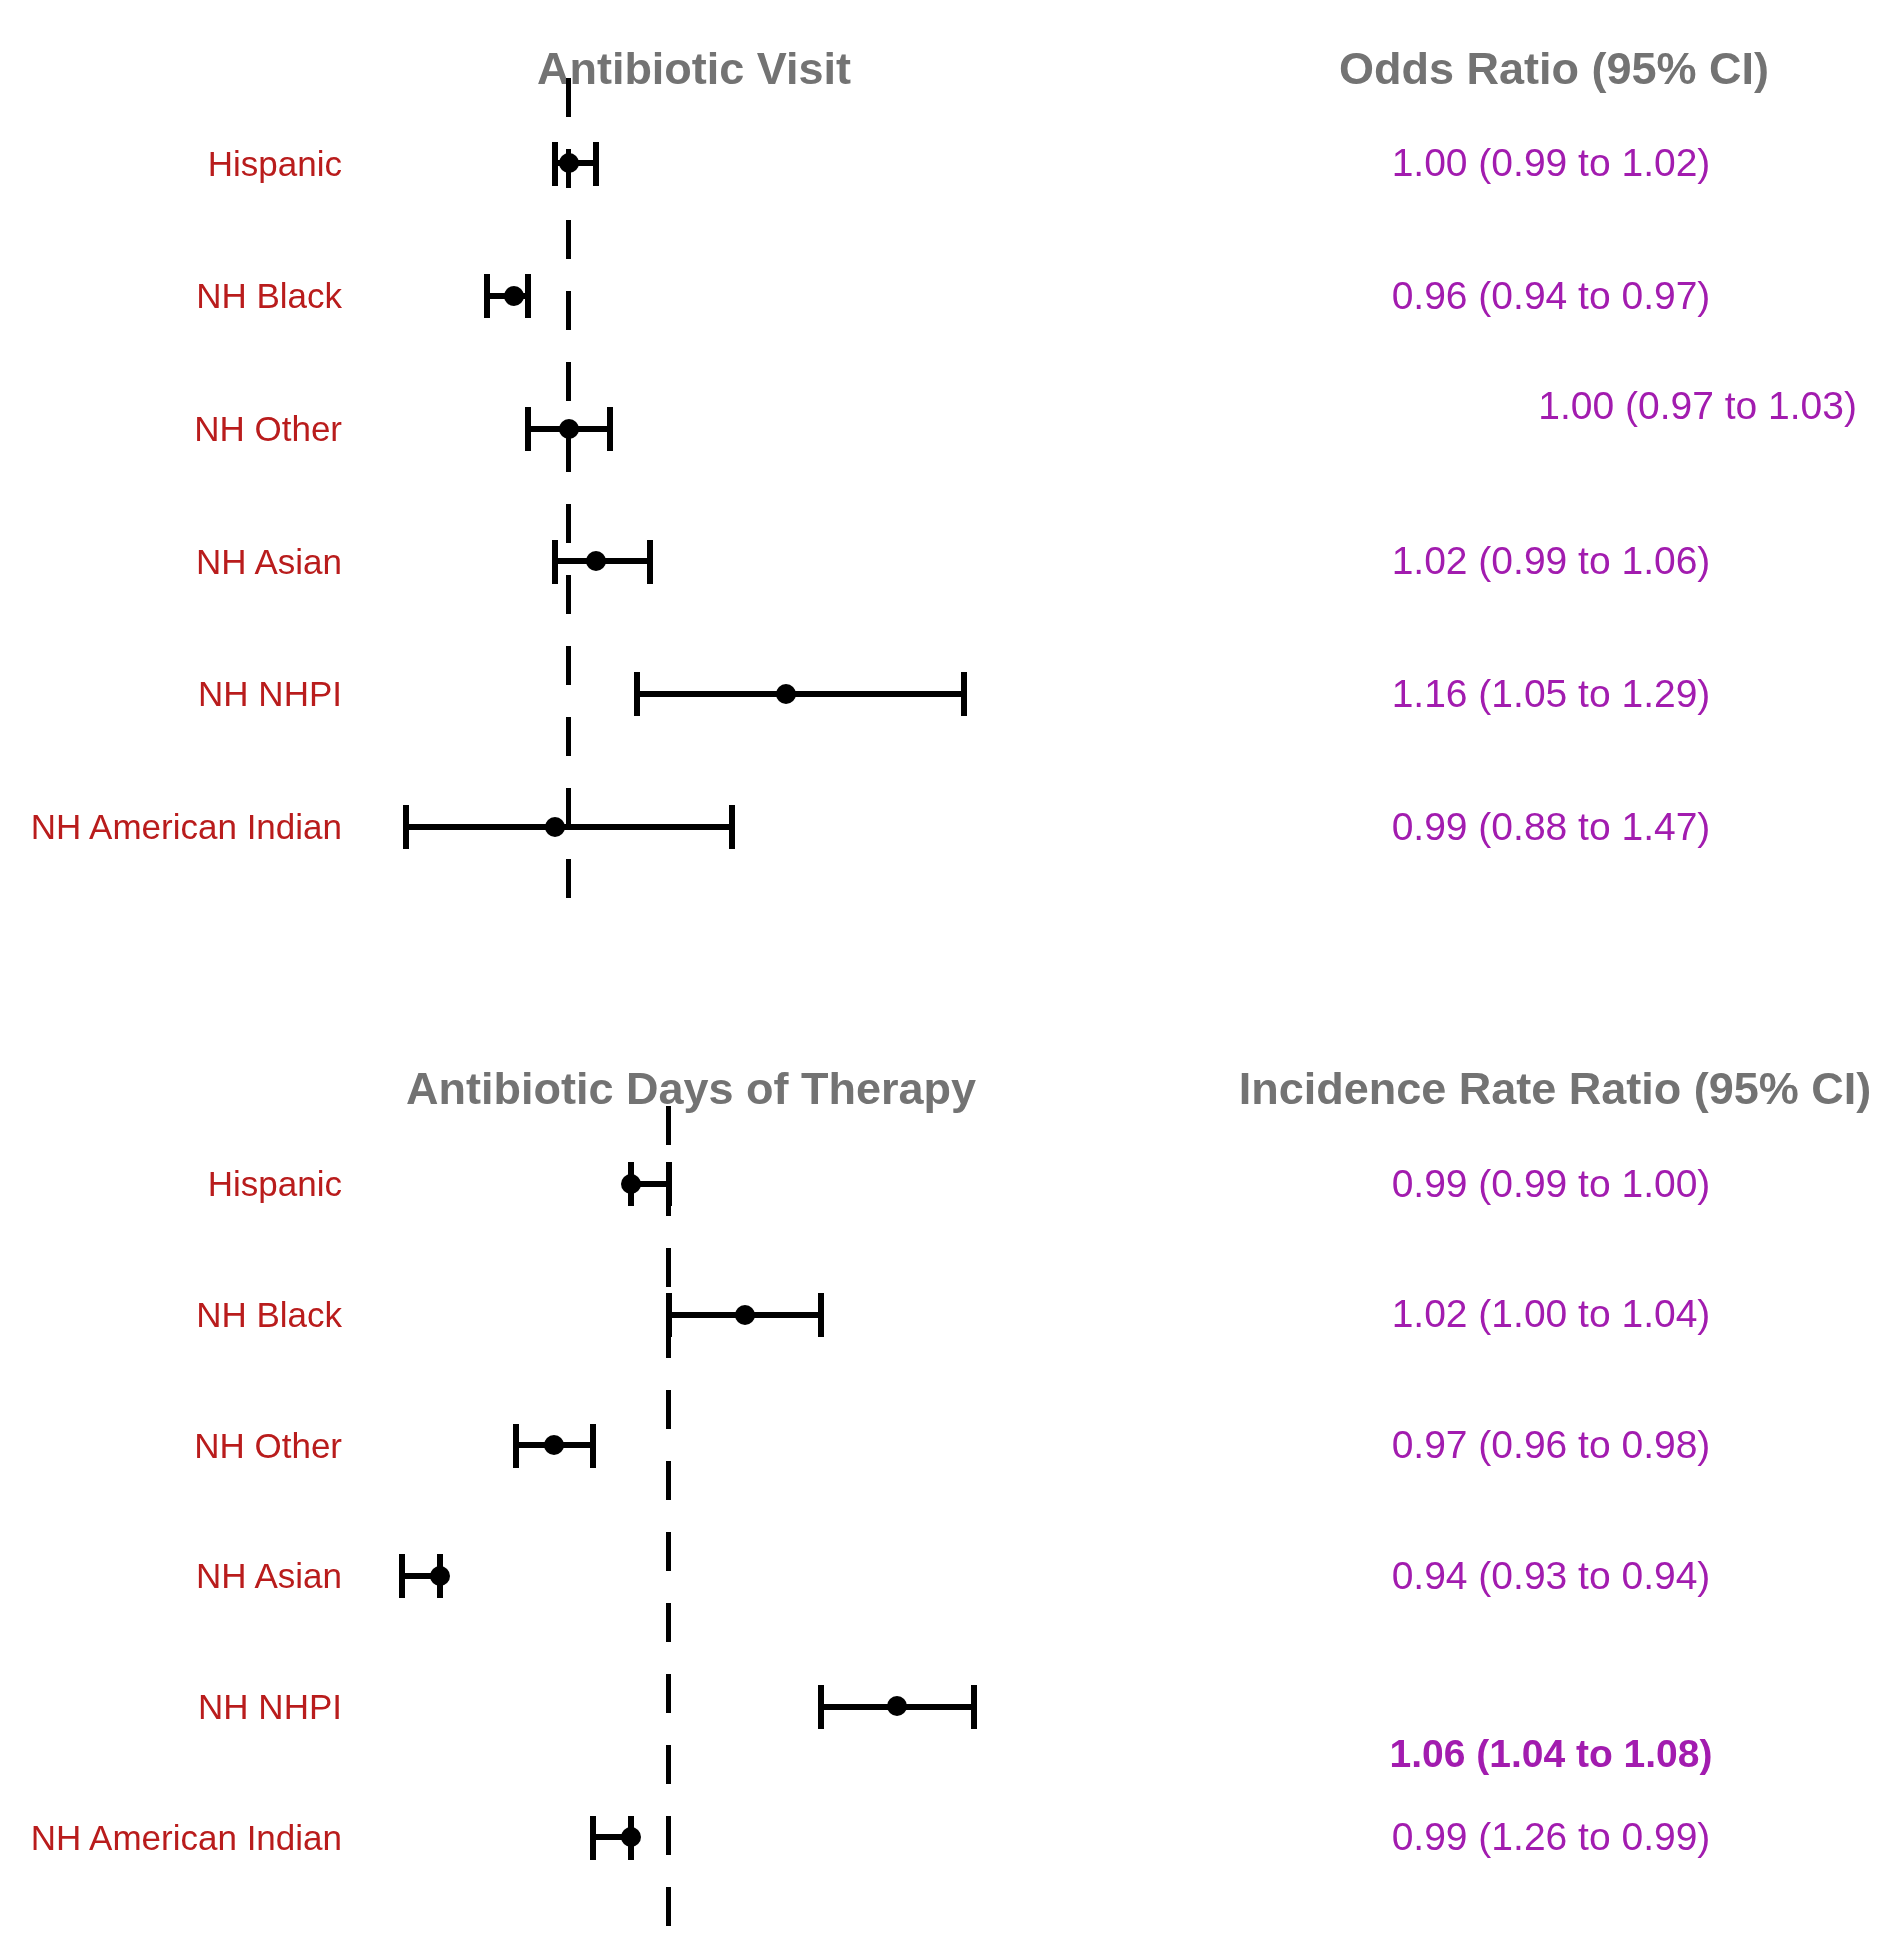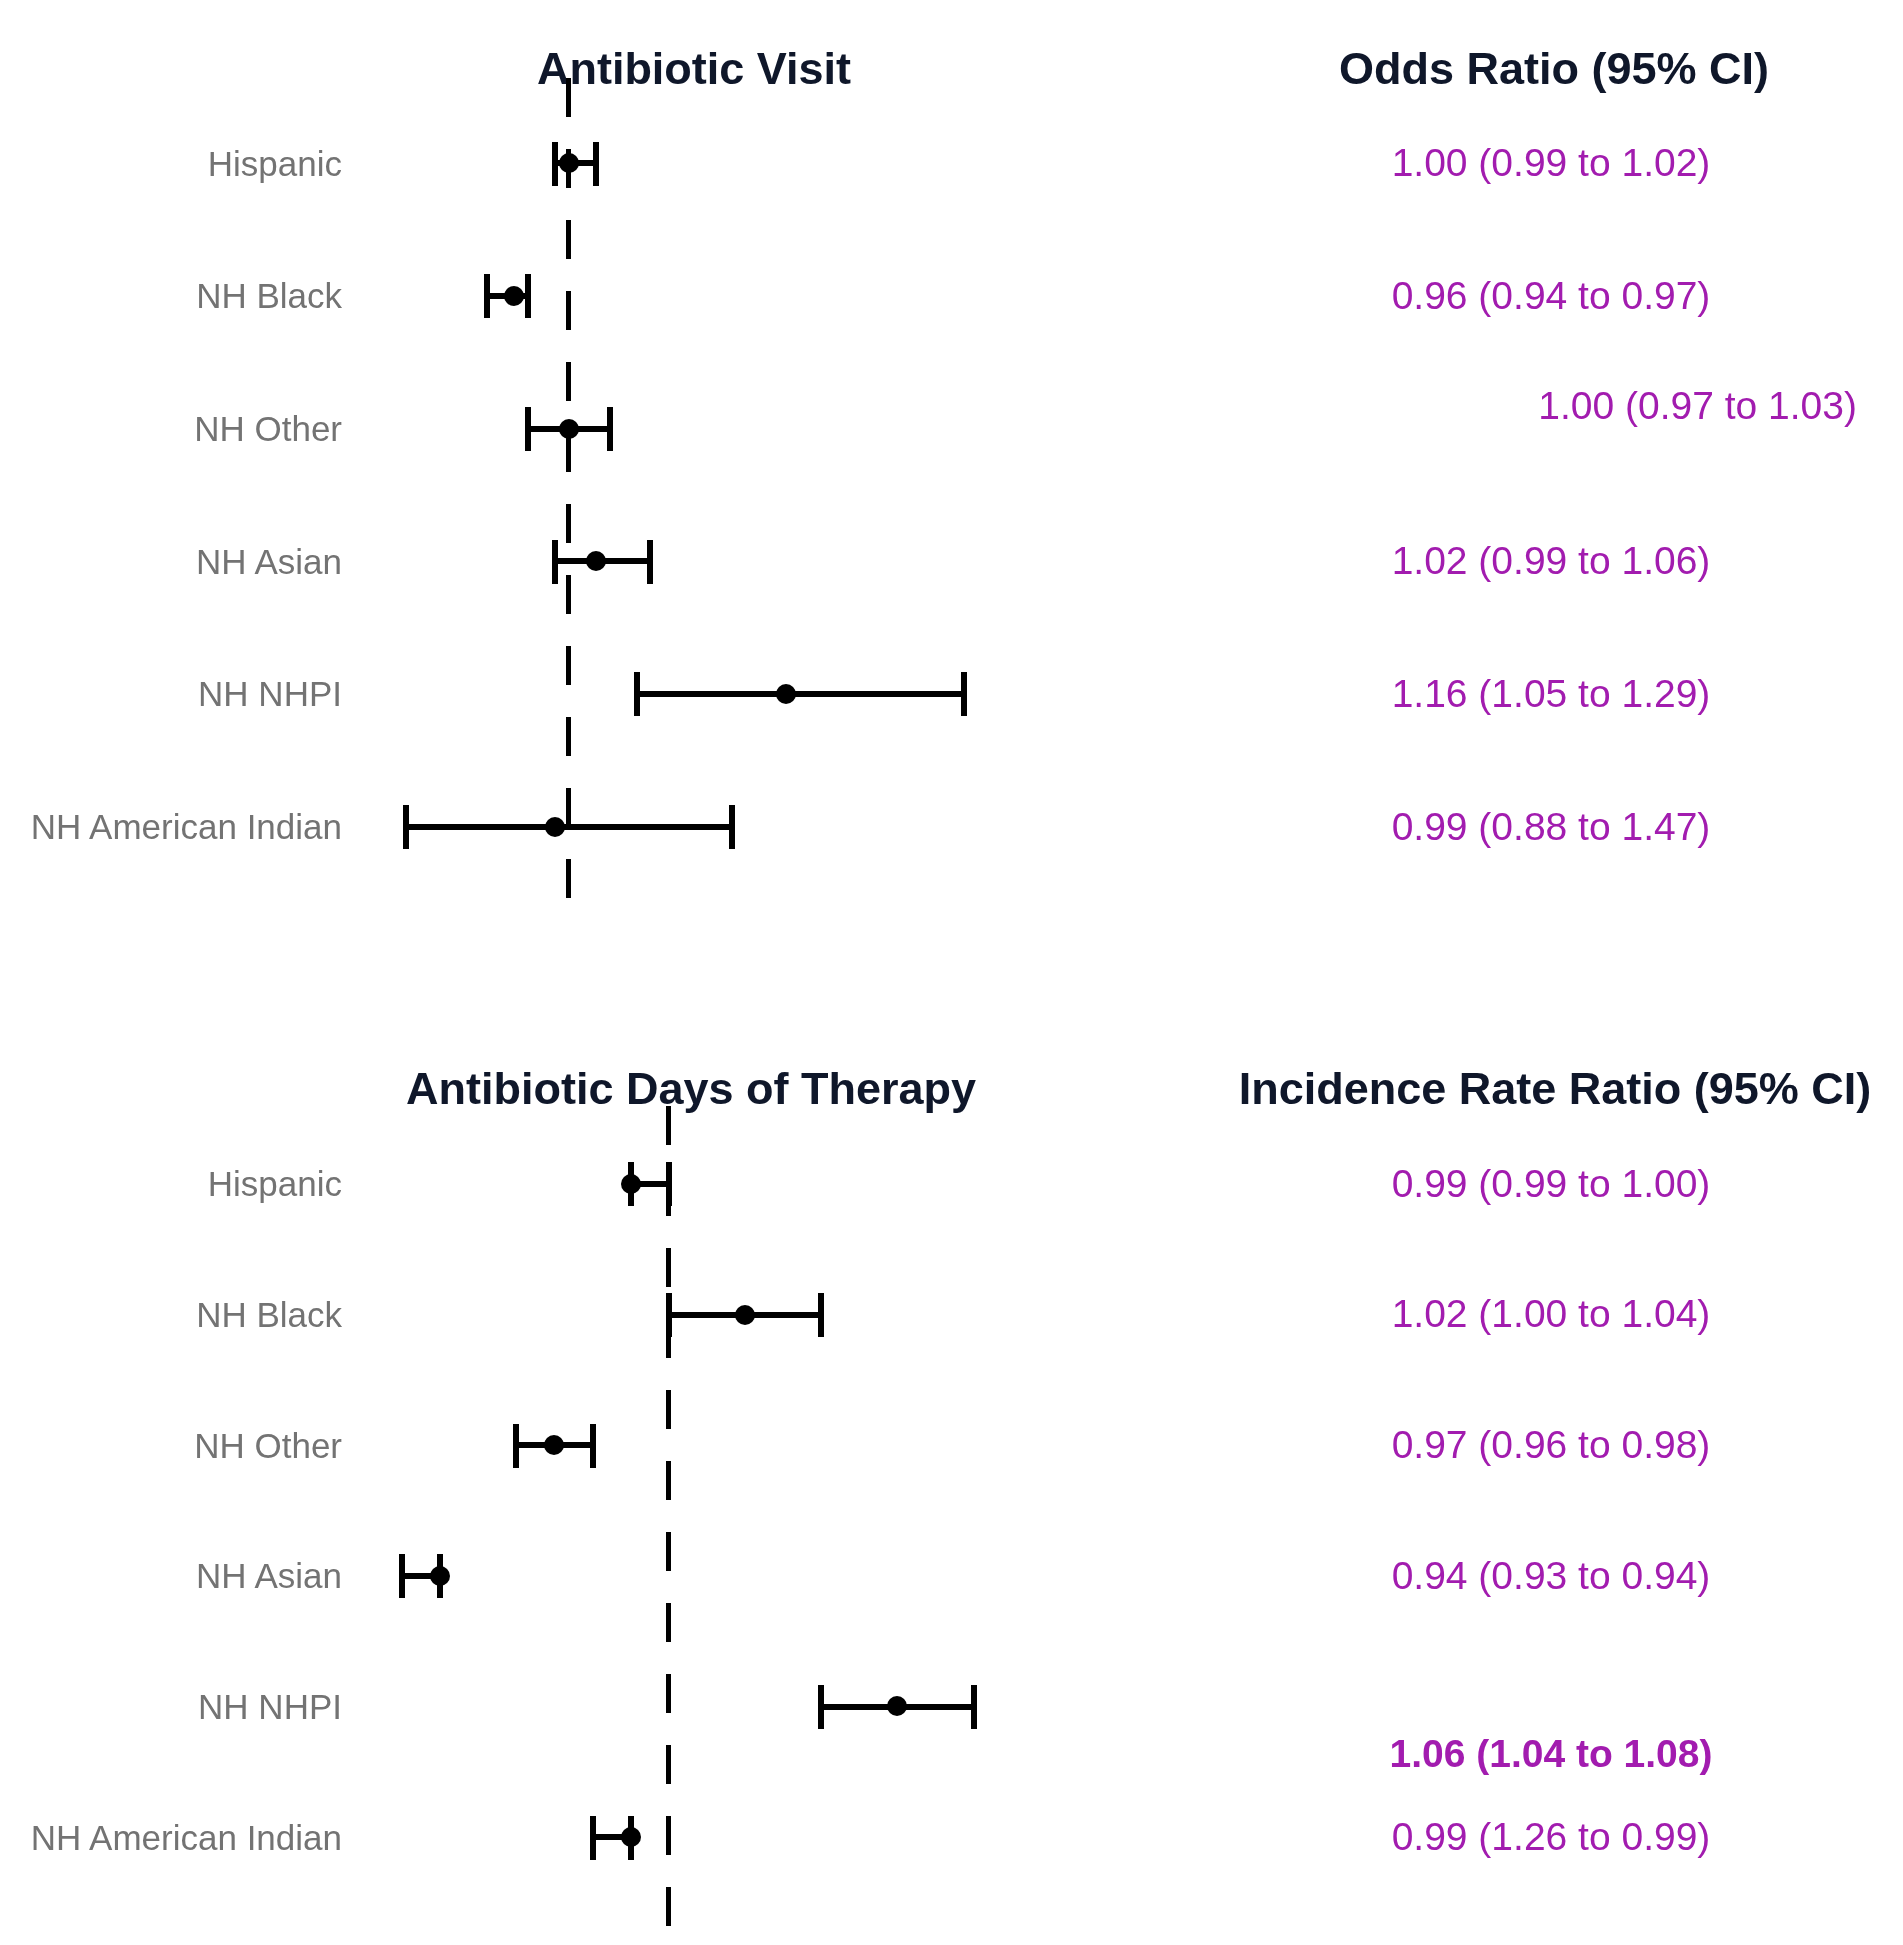--- a/index.html
+++ b/index.html
@@ -13,32 +13,32 @@
     height: 1946px;
     background: #ffffff;
     font-family: "Liberation Sans", sans-serif;
     overflow: hidden;
   }
   .panel-title, .col-header {
     position: absolute;
     transform: translateX(-50%);
     font-size: 45px;
     line-height: 1;
-    color: #0f172a;
+    color: #737373;
     white-space: nowrap;
   }
   .category-label {
     position: absolute;
     left: 0;
     width: 342px;
     text-align: right;
     font-size: 35px;
     line-height: 48px;
     height: 48px;
-    color: #737373;
+    color: #b91c1c;
     white-space: nowrap;
   }
   .value-label {
     position: absolute;
     left: 1245px;
     width: 612px;
     text-align: center;
     font-size: 39px;
     line-height: 54px;
     height: 54px;

